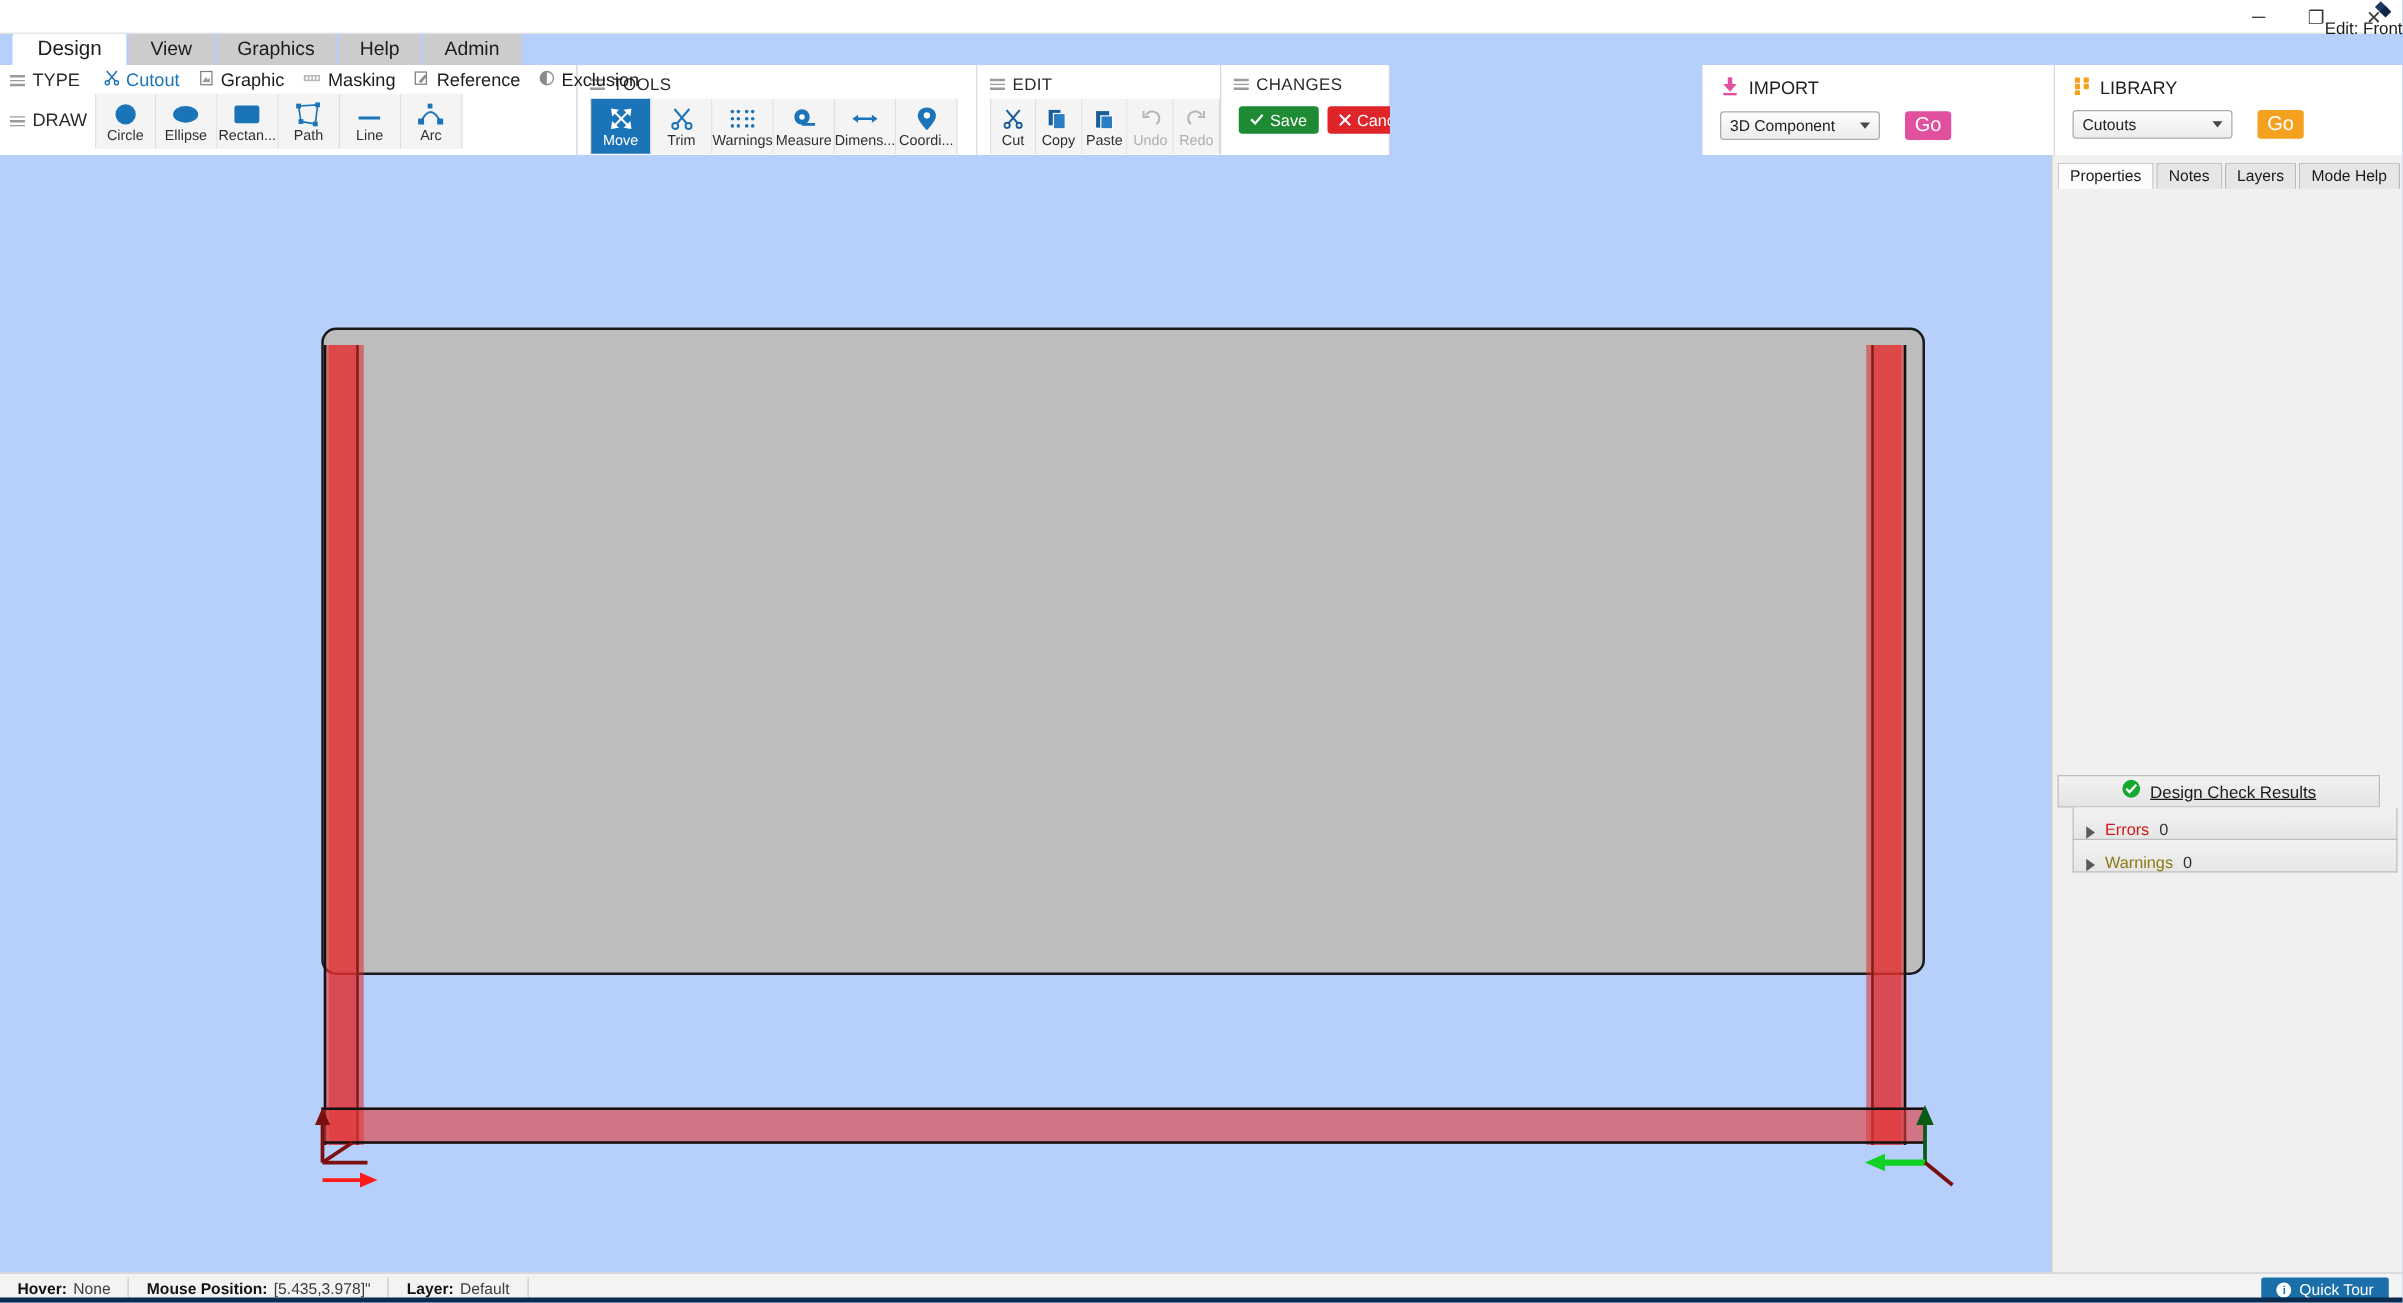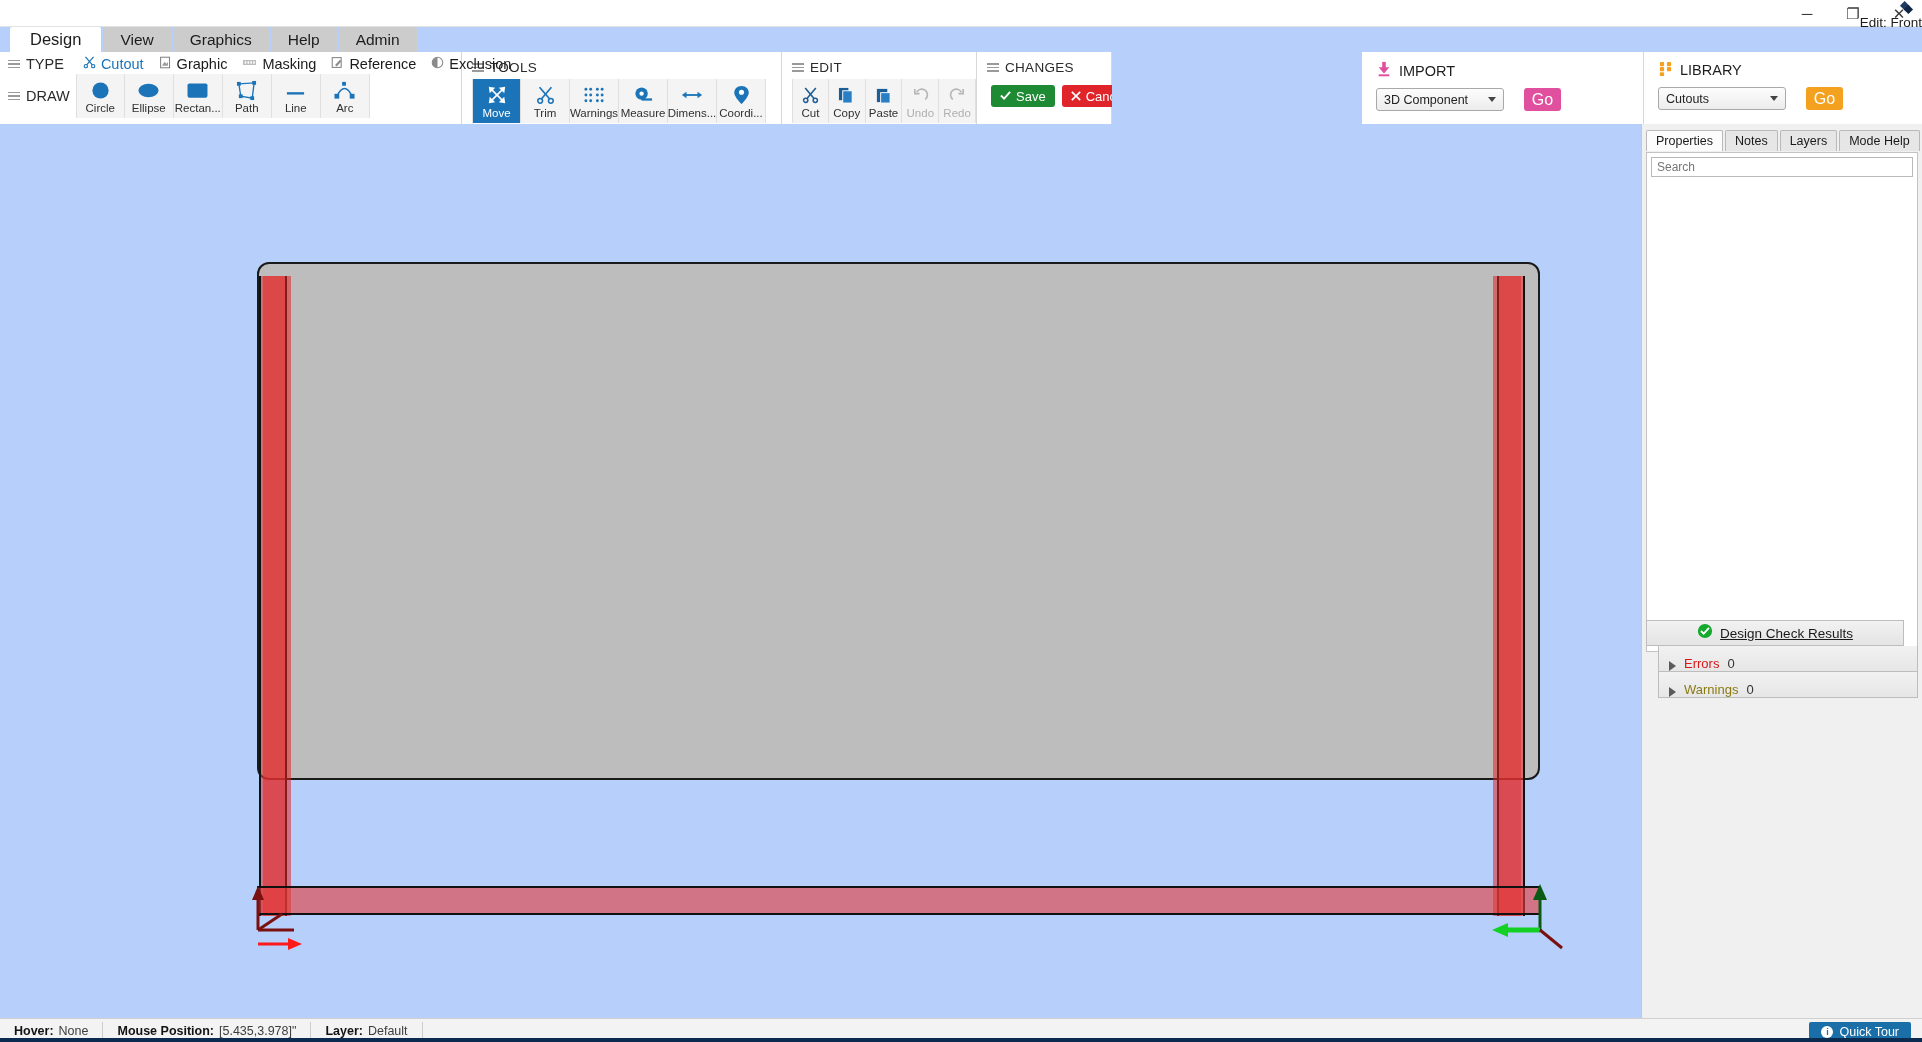--- a/index.html
+++ b/index.html
@@ -642,23 +642,20 @@
 </div>
 
 <div class="dock">
   <div class="dock-tabs">
     <div class="dock-tab active">Properties</div>
     <div class="dock-tab">Notes</div>
     <div class="dock-tab">Layers</div>
     <div class="dock-tab">Mode Help</div>
   </div>
 
-  <div class="dock-body">
-    <input class="search-input" type="text" placeholder="Search" style="">
-  </div>
 
   <div class="dcr">
     <span>
       <svg width="16" height="16" viewBox="0 0 18 18">
         <circle cx="9" cy="9" r="8" fill="#16a92f"></circle>
         <polyline points="4.5,9 7.5,12 13.5,5.5" fill="none" stroke="#fff" stroke-width="2"></polyline>
       </svg>
     </span>
     <span class="dcr-label">Design Check Results</span>
   </div>

